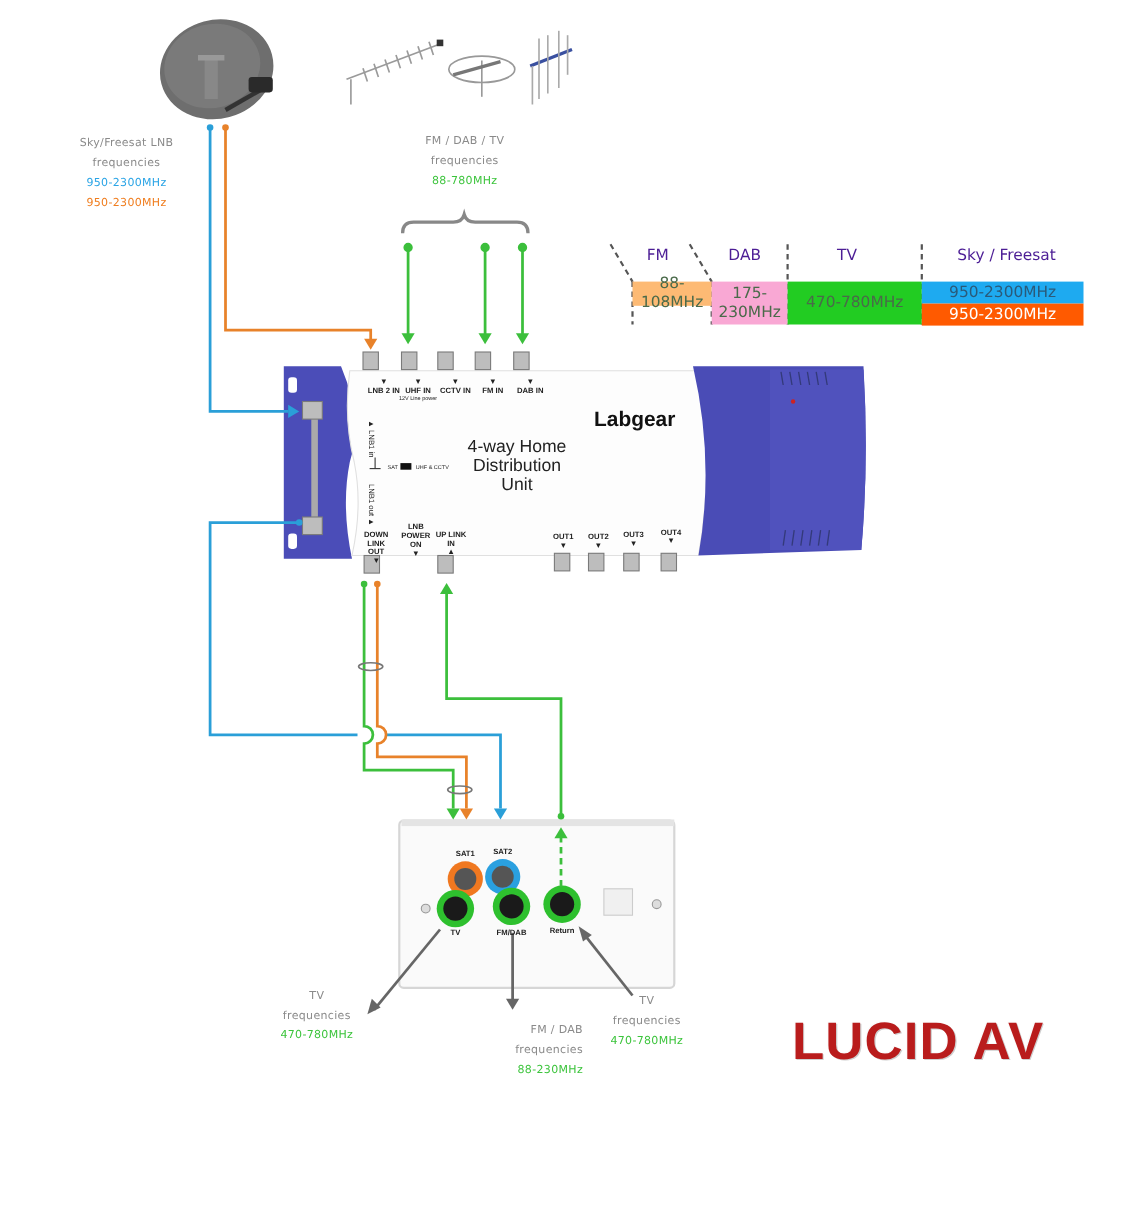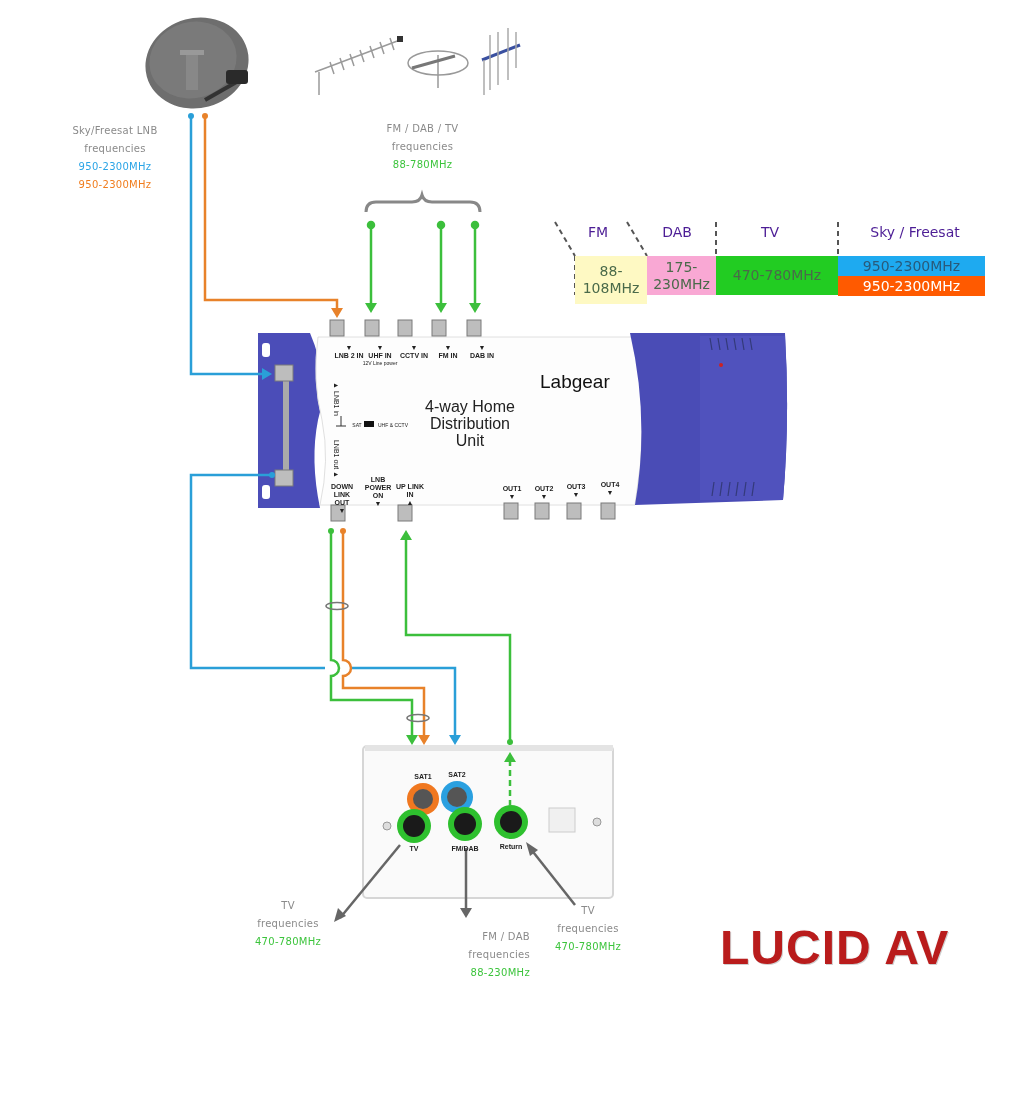--- a/index.html
+++ b/index.html
@@ -6,21 +6,21 @@
   body { width:1024px; height:1097px; position:relative; overflow:hidden;
          font-family:"DejaVu Sans", sans-serif; }
   .lbl { position:absolute; text-align:center; font-size:10px; line-height:18px; color:#8a8a8a; letter-spacing:0.3px; }
   .lbl .blue { color:#2aa4e6; }
   .lbl .orange { color:#f07d1e; }
   .lbl .green { color:#3cc43c; }
   .band-head { position:absolute; top:224px; font-size:14px; color:#4c1d95; text-align:center; }
   .band { position:absolute; display:flex; align-items:center; justify-content:center; text-align:center;
           font-size:14px; line-height:17px; color:#4a6a4a; }
   .dev-label { position:absolute; font-family:"Liberation Sans", sans-serif; font-weight:bold; font-size:7px; color:#222; text-align:center; line-height:8px; }
-  .brand { position:absolute; left:540px; top:371px; font-family:"Liberation Sans", sans-serif; font-weight:normal; font-size:19px; color:#111; }
+  .brand { position:absolute; left:540px; top:371px; font-family:"Liberation Sans", sans-serif; font-weight:bold; font-size:19px; color:#111; }
   .product { position:absolute; left:420px; top:398px; width:100px; text-align:center; font-family:"Liberation Sans", sans-serif; font-size:16px; line-height:17px; color:#222; }
   .plate-label { position:absolute; font-family:"Liberation Sans", sans-serif; font-weight:bold; font-size:7px; color:#222; text-align:center; }
   .watermark { position:absolute; left:720px; top:920px; font-family:"Liberation Sans", sans-serif; font-weight:bold; font-size:48px; color:#b91c1c;
                text-shadow: 1px 1px 0 #cfcfcf, -1px -1px 0 #fafafa; letter-spacing:1px; }
   svg { position:absolute; left:0; top:0; }
 </style>
 </head>
 <body>
 
 <svg width="1024" height="1097">
@@ -230,21 +230,21 @@
   <div>FM / DAB / TV</div>
   <div>frequencies</div>
   <div class="green">88-780MHz</div>
 </div>
 
 <div class="band-head" style="left:578px; width:40px;">FM</div>
 <div class="band-head" style="left:652px; width:50px;">DAB</div>
 <div class="band-head" style="left:740px; width:60px;">TV</div>
 <div class="band-head" style="left:850px; width:130px;">Sky / Freesat</div>
 
-<div class="band" style="left:575px; top:256px; width:72px; height:48px; background:#fef9c3;">
+<div class="band" style="left:575px; top:256px; width:72px; height:22px; background:#fdba74;">
   <div>
       <div>88-</div>
       <div>108MHz</div>
     </div>
 </div>
 <div class="band" style="left:647px; top:256px; width:69px; height:39px; background:#f9a8d4;">
   <div>
       <div>175-</div>
       <div>230MHz</div>
     </div>

